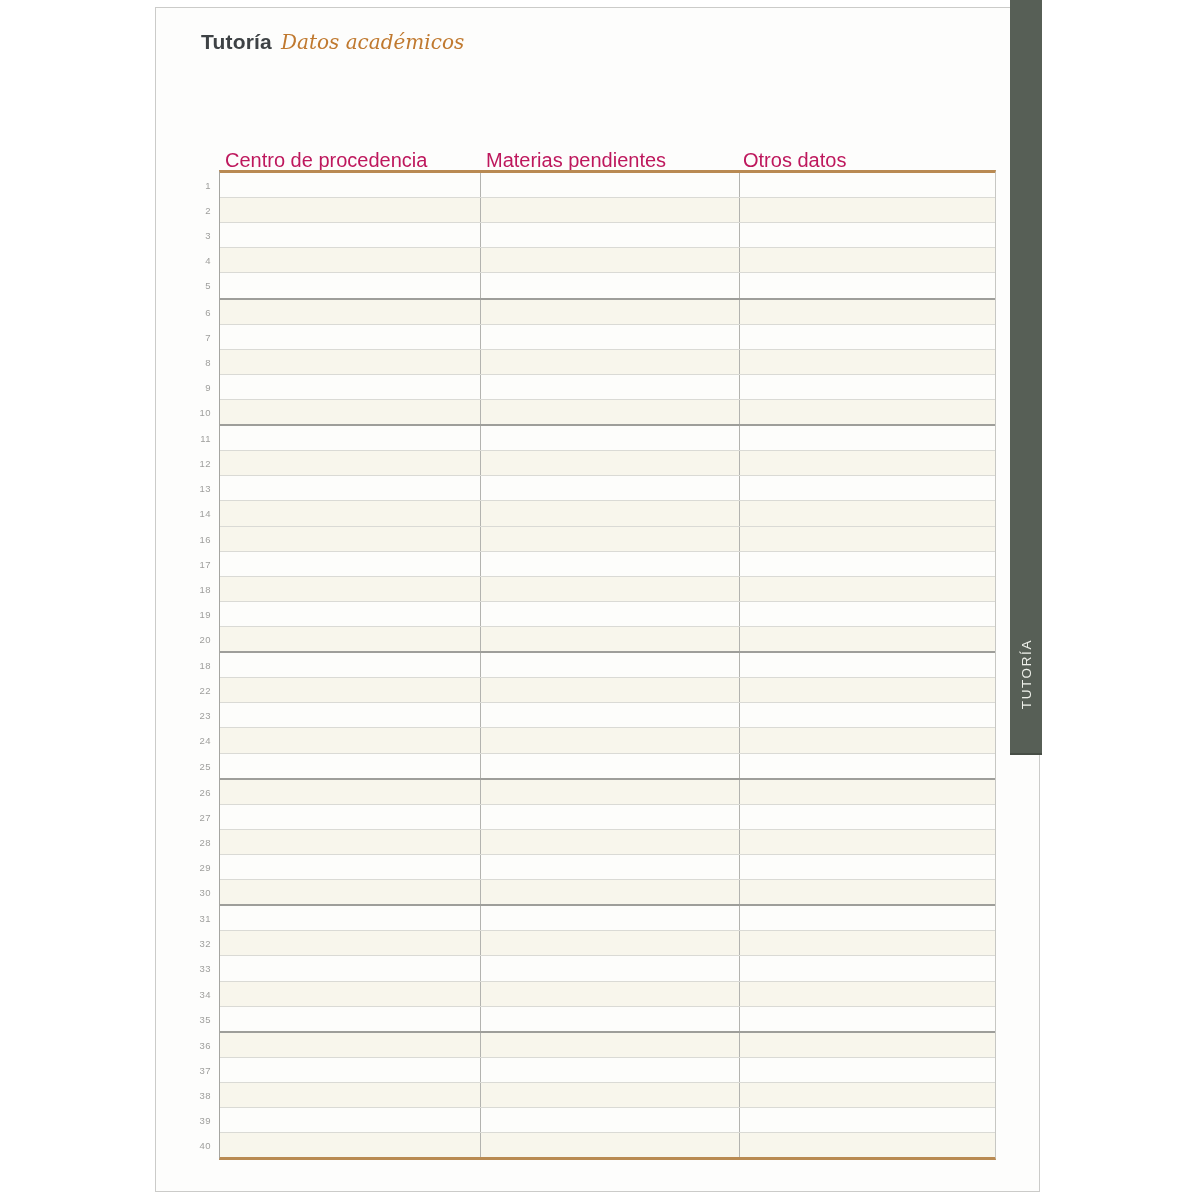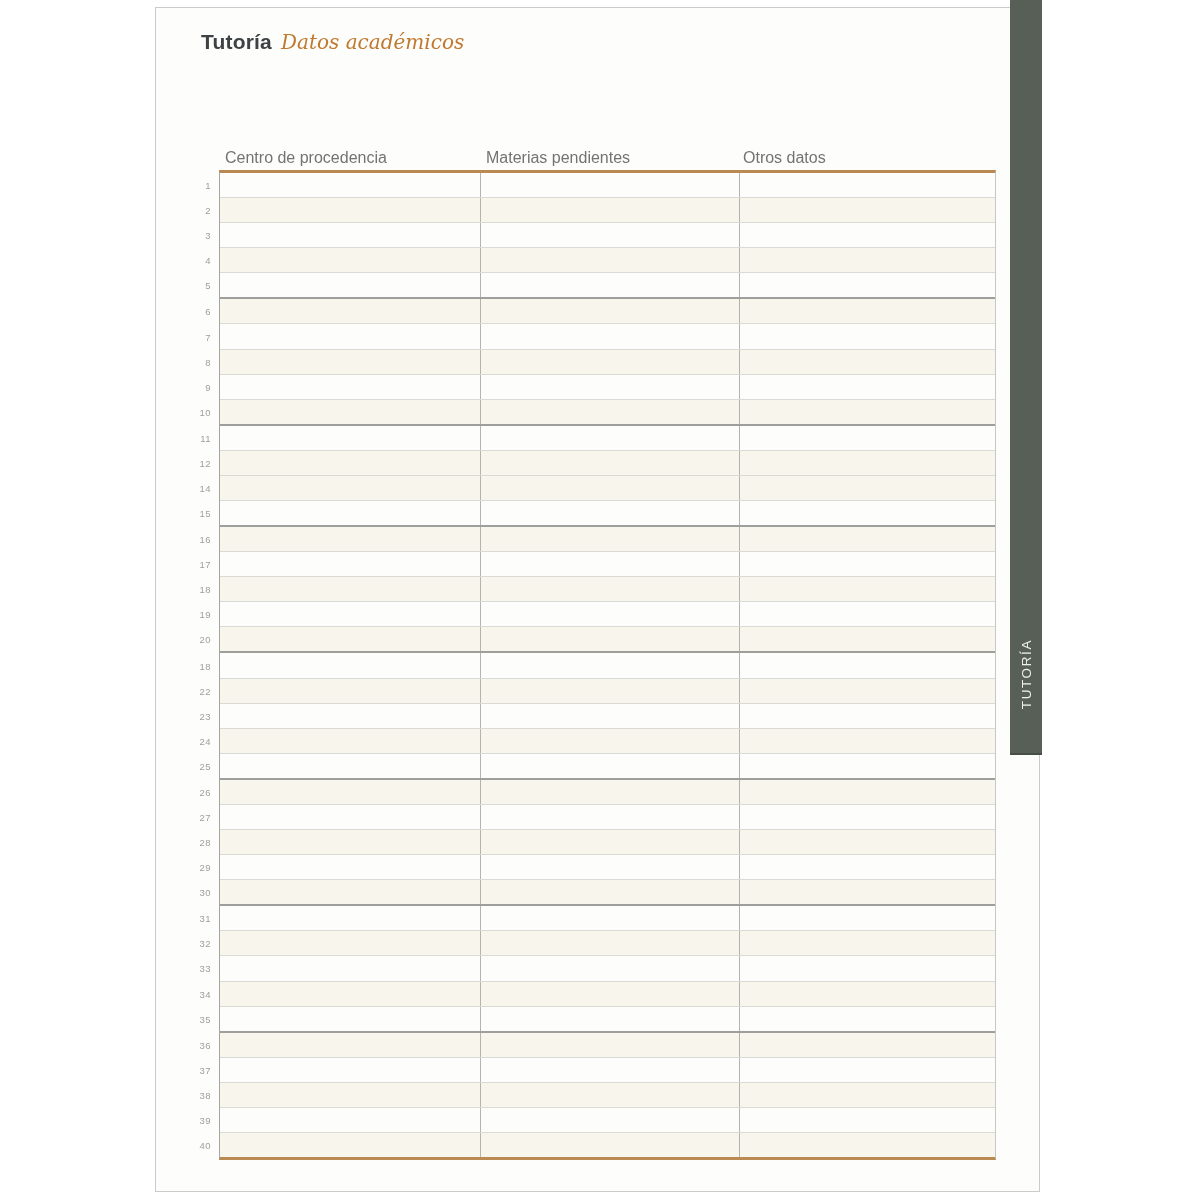--- a/index.html
+++ b/index.html
@@ -48,22 +48,22 @@
     color: #c0792f;
     margin-left: 9px;
   }
   
   .col-headers {
     position: absolute;
     top: 141px;
     left: 0;
     width: 100%;
     height: 18px;
-    font-size: 16px;
-    color: #737373;
+    font-size: 20px;
+    color: #be185d;
   }
   .col-head { position: absolute; white-space: nowrap; }
   .col-head.h1 { left: 69px; }
   .col-head.h2 { left: 330px; }
   .col-head.h3 { left: 587px; }
   
   .grid {
     position: absolute;
     left: 63px;
     top: 162px;
@@ -242,28 +242,28 @@
           <div class="cell col1"></div>
           <div class="cell col2"></div>
           <div class="cell col3"></div>
         </div>
         <div class="row even">
           <span class="row-num">12</span>
           <div class="cell col1"></div>
           <div class="cell col2"></div>
           <div class="cell col3"></div>
         </div>
+        <div class="row odd">
+          <span class="row-num">13</span>
+          <div class="cell col1"></div>
+          <div class="cell col2"></div>
+          <div class="cell col3"></div>
+        </div>
         <div class="row even">
           <span class="row-num">14</span>
-          <div class="cell col1"></div>
-          <div class="cell col2"></div>
-          <div class="cell col3"></div>
-        </div>
-        <div class="row odd heavy">
-          <span class="row-num">15</span>
           <div class="cell col1"></div>
           <div class="cell col2"></div>
           <div class="cell col3"></div>
         </div>
         <div class="row even">
           <span class="row-num">16</span>
           <div class="cell col1"></div>
           <div class="cell col2"></div>
           <div class="cell col3"></div>
         </div>

